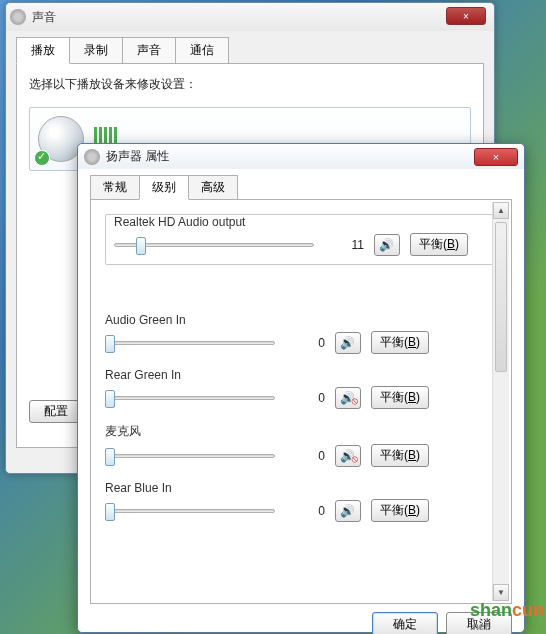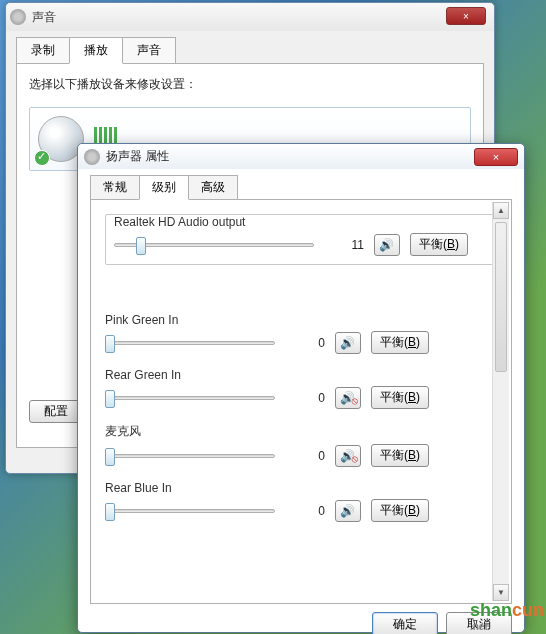--- a/index.html
+++ b/index.html
@@ -72,23 +72,24 @@
 
 <div class="win1">
   <div class="titlebar1">
     <div class="ico"></div>
     <div class="title">声音</div>
     <div class="closebtn1">
         <span>×</span>
       </div>
   </div>
   <div class="tabstrip1">
+    <div class="tab1 active">播放</div>
     <div class="tab1">录制</div>
-    <div class="tab1 active">播放</div>
     <div class="tab1">声音</div>
+    <div class="tab1">通信</div>
   </div>
   <div class="body1">
     <div class="instr">选择以下播放设备来修改设置：</div>
     <div class="devrow">
       <div style="position:relative">
         <div class="devicon"></div>
         <div class="check"></div>
       </div>
       <div class="levelbars">
         <div class="lb" style="height:30px"></div>
@@ -128,21 +129,21 @@
         </div>
         <div class="val">11</div>
         <button class="sbtn">
             <span>🔊</span>
           </button>
         <button class="balbtn"><span>平衡(</span><u>B</u><span>)</span></button>
       </div>
     </div>
 
     <div class="ctrl">
-      <div class="clabel">Pink Green In</div>
+      <div class="clabel">Audio Green In</div>
       <div class="crow">
         <div class="slider">
             <div class="track"></div>
             <div class="thumb" style="left:0"></div>
           </div>
         <div class="val">0</div>
         <button class="sbtn">
             <span>🔊</span>
           </button>
         <button class="balbtn"><span>平衡(</span><u>B</u><span>)</span></button>

